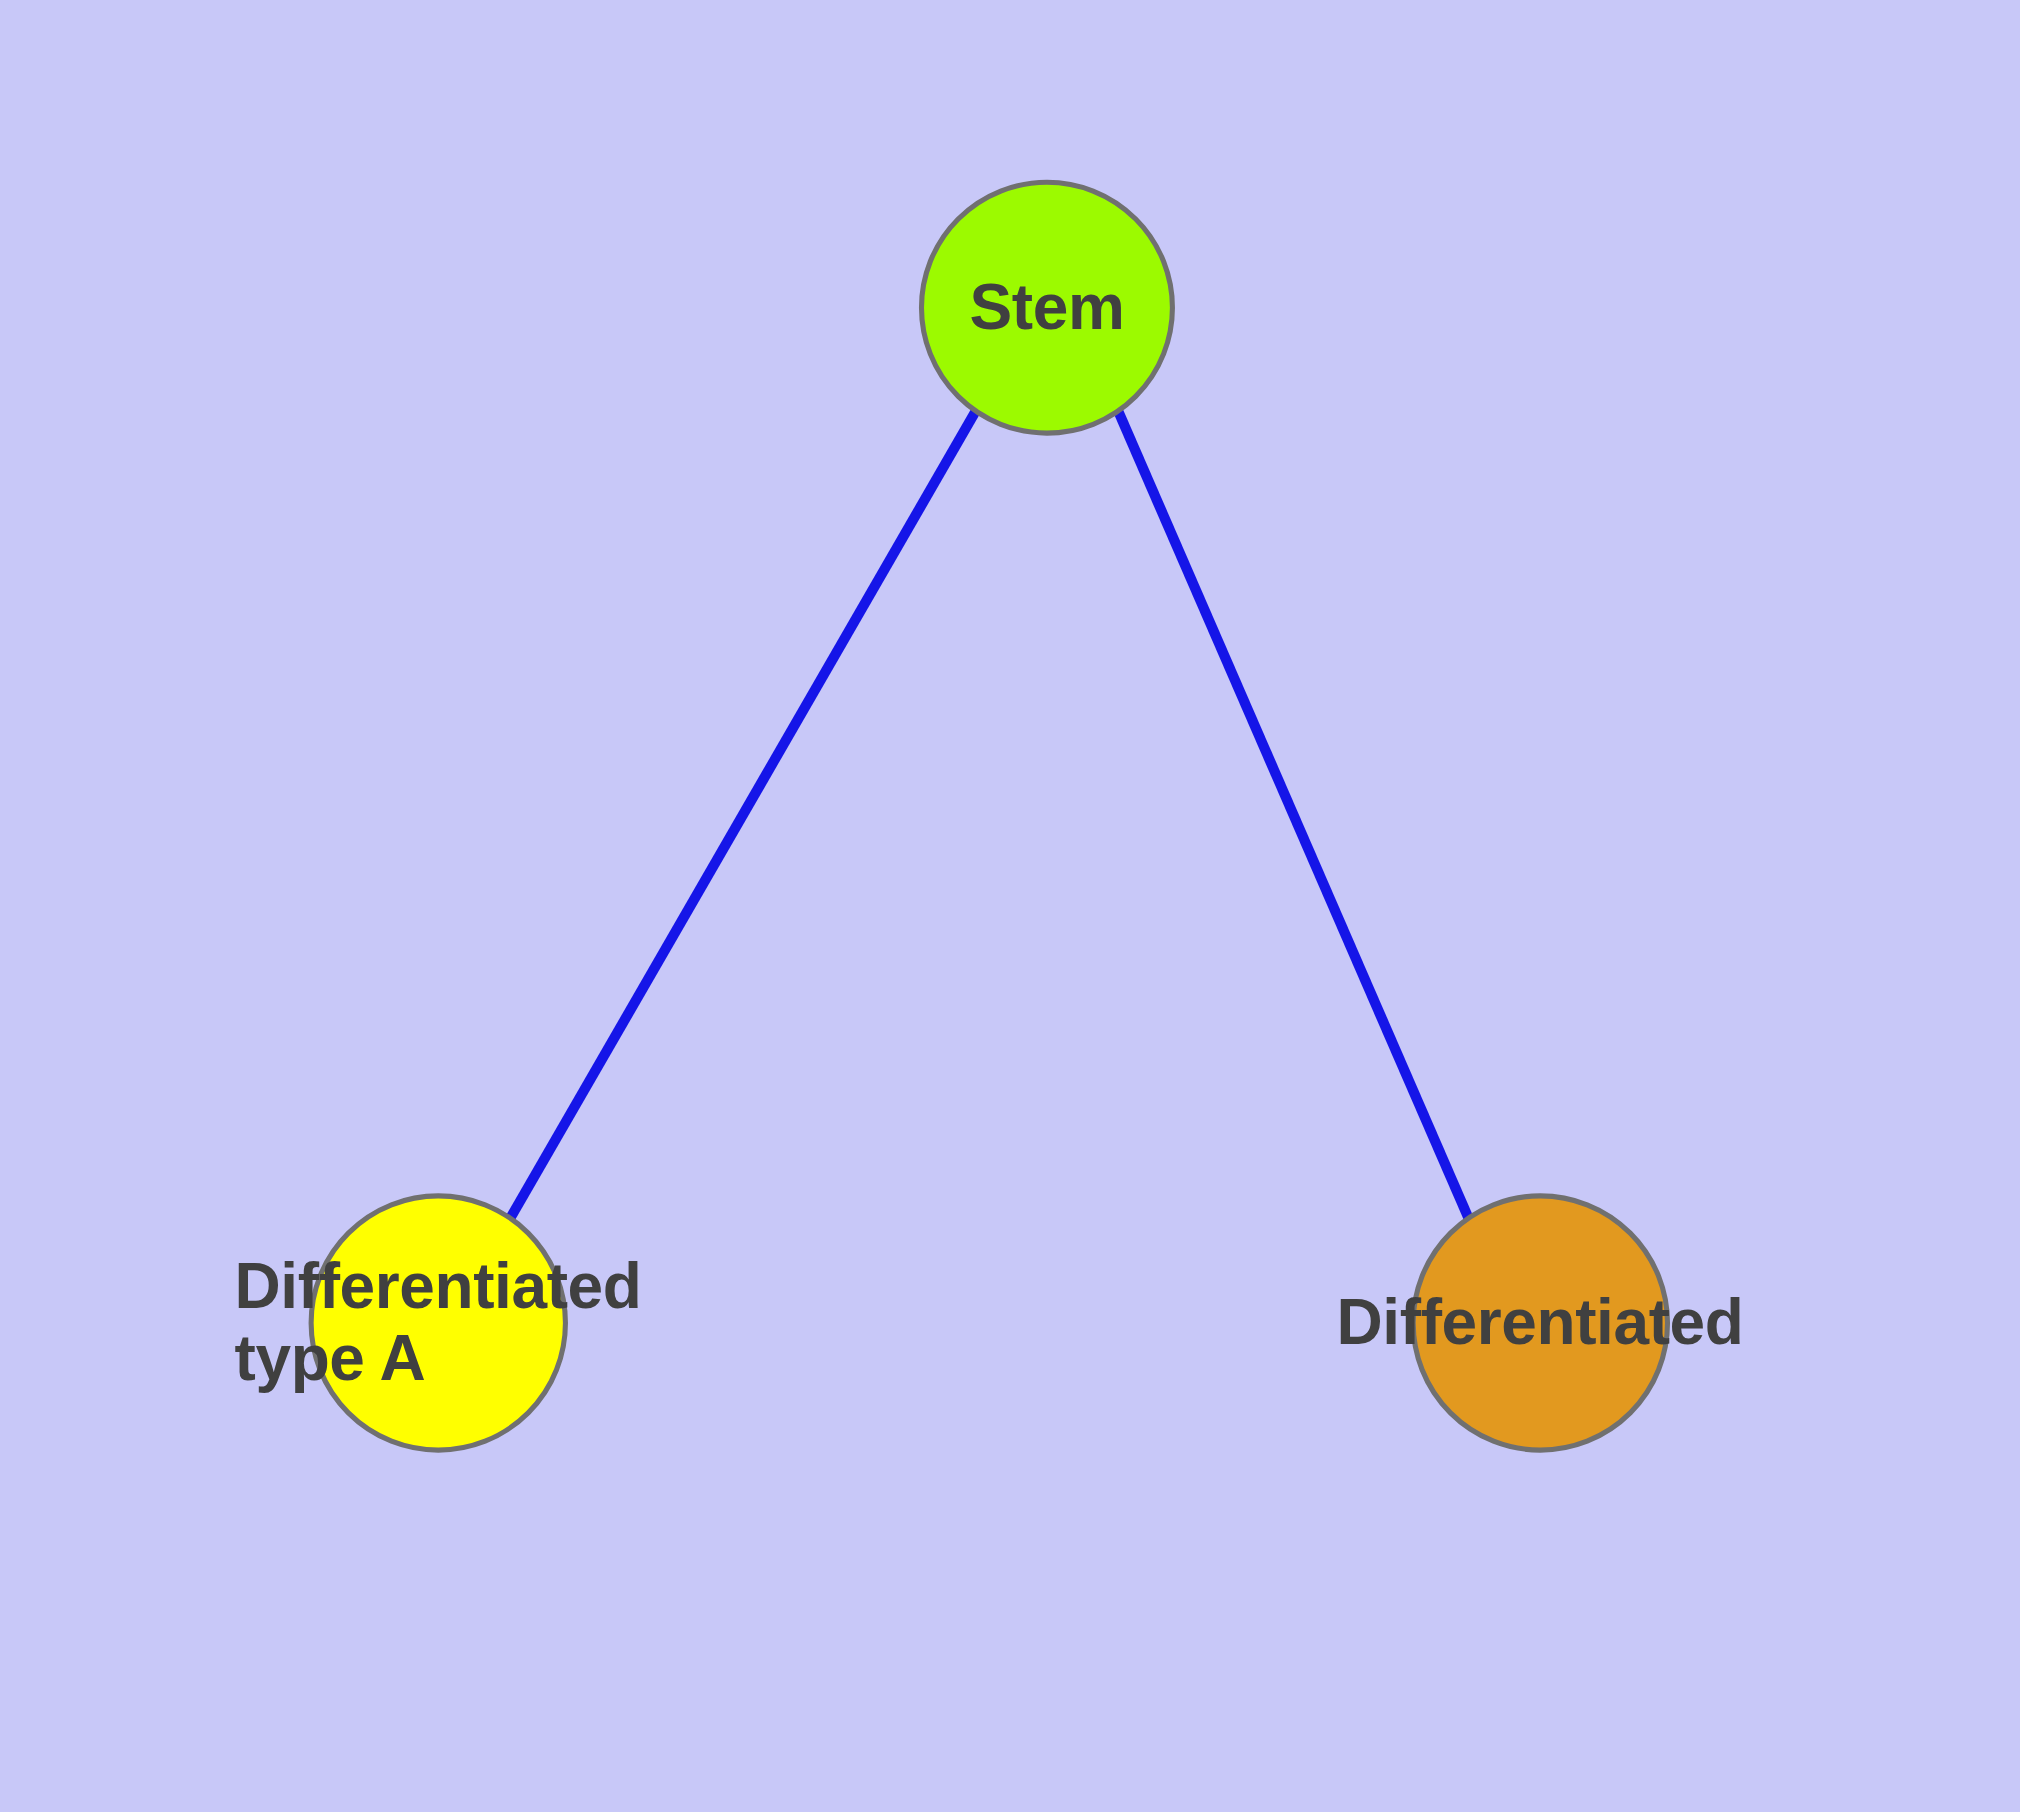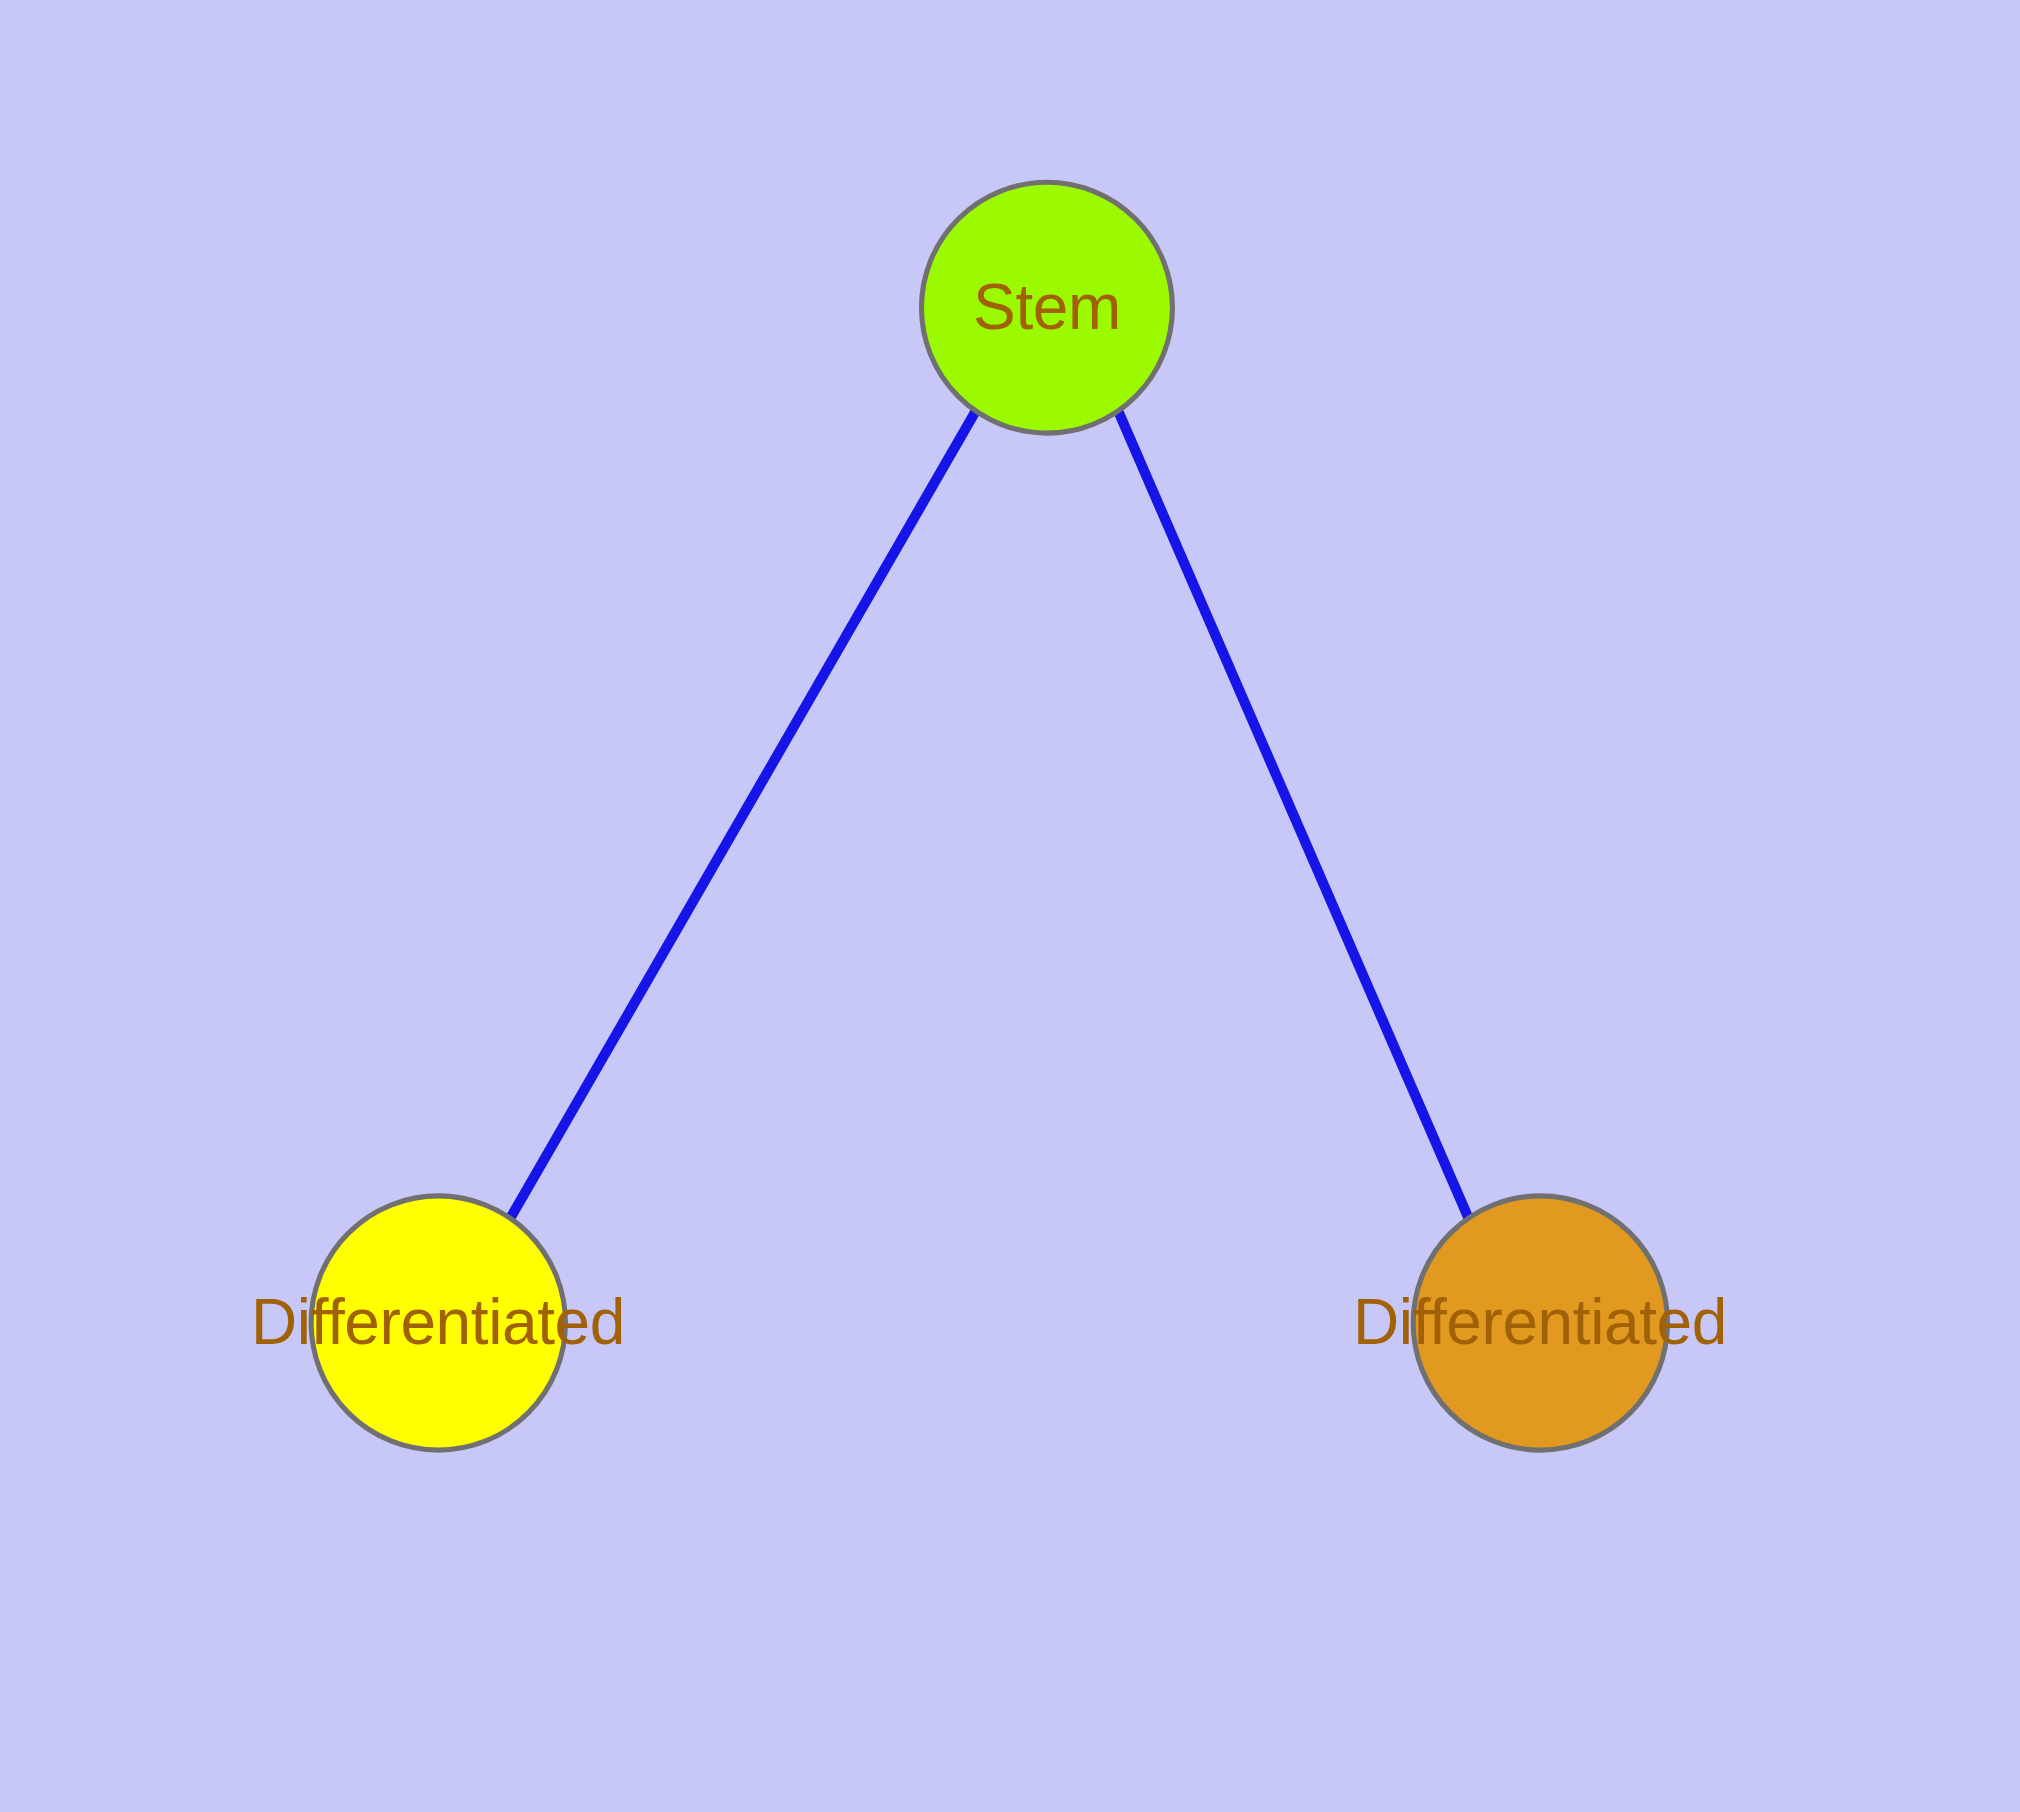--- a/index.html
+++ b/index.html
@@ -19,22 +19,22 @@
     position: absolute;
     top: 0;
     left: 0;
     width: 2021px;
     height: 1812px;
     display: block;
   }
   .node-label {
     position: absolute;
     text-align: left;
-    font-weight: normal;
-    color: #a16207;
+    font-weight: bold;
+    color: #404040;
     white-space: pre;
     line-height: 1.12;
     pointer-events: none;
     transform: translate(-50%, -50%);
     letter-spacing: -0.4px;
   }
 </style>
 </head>
 <body>
 
@@ -50,18 +50,18 @@
       </g>
     <g id="nodes-group">
         <circle cx="1235" cy="363" r="148" fill="#9cfa00" stroke="#707070" stroke-width="6"></circle>
         <circle cx="517" cy="1561" r="150" fill="#ffff00" stroke="#707070" stroke-width="6"></circle>
         <circle cx="1817" cy="1561" r="150" fill="#e2991f" stroke="#707070" stroke-width="6"></circle>
       </g>
   </svg>
 
   <div id="labels-layer">
       <div class="node-label" style="left: 1047px; top: 308px; font-size: 64px;"><div>Stem</div></div>
-      <div class="node-label" style="left: 438px; top: 1323px; font-size: 64px;"><div>Differentiated</div></div>
+      <div class="node-label" style="left: 438px; top: 1323px; font-size: 64px;"><div>Differentiated</div><div>type A</div></div>
       <div class="node-label" style="left: 1540px; top: 1323px; font-size: 64px;"><div>Differentiated</div></div>
     </div>
 
 </div>
 
 
 </body></html>

